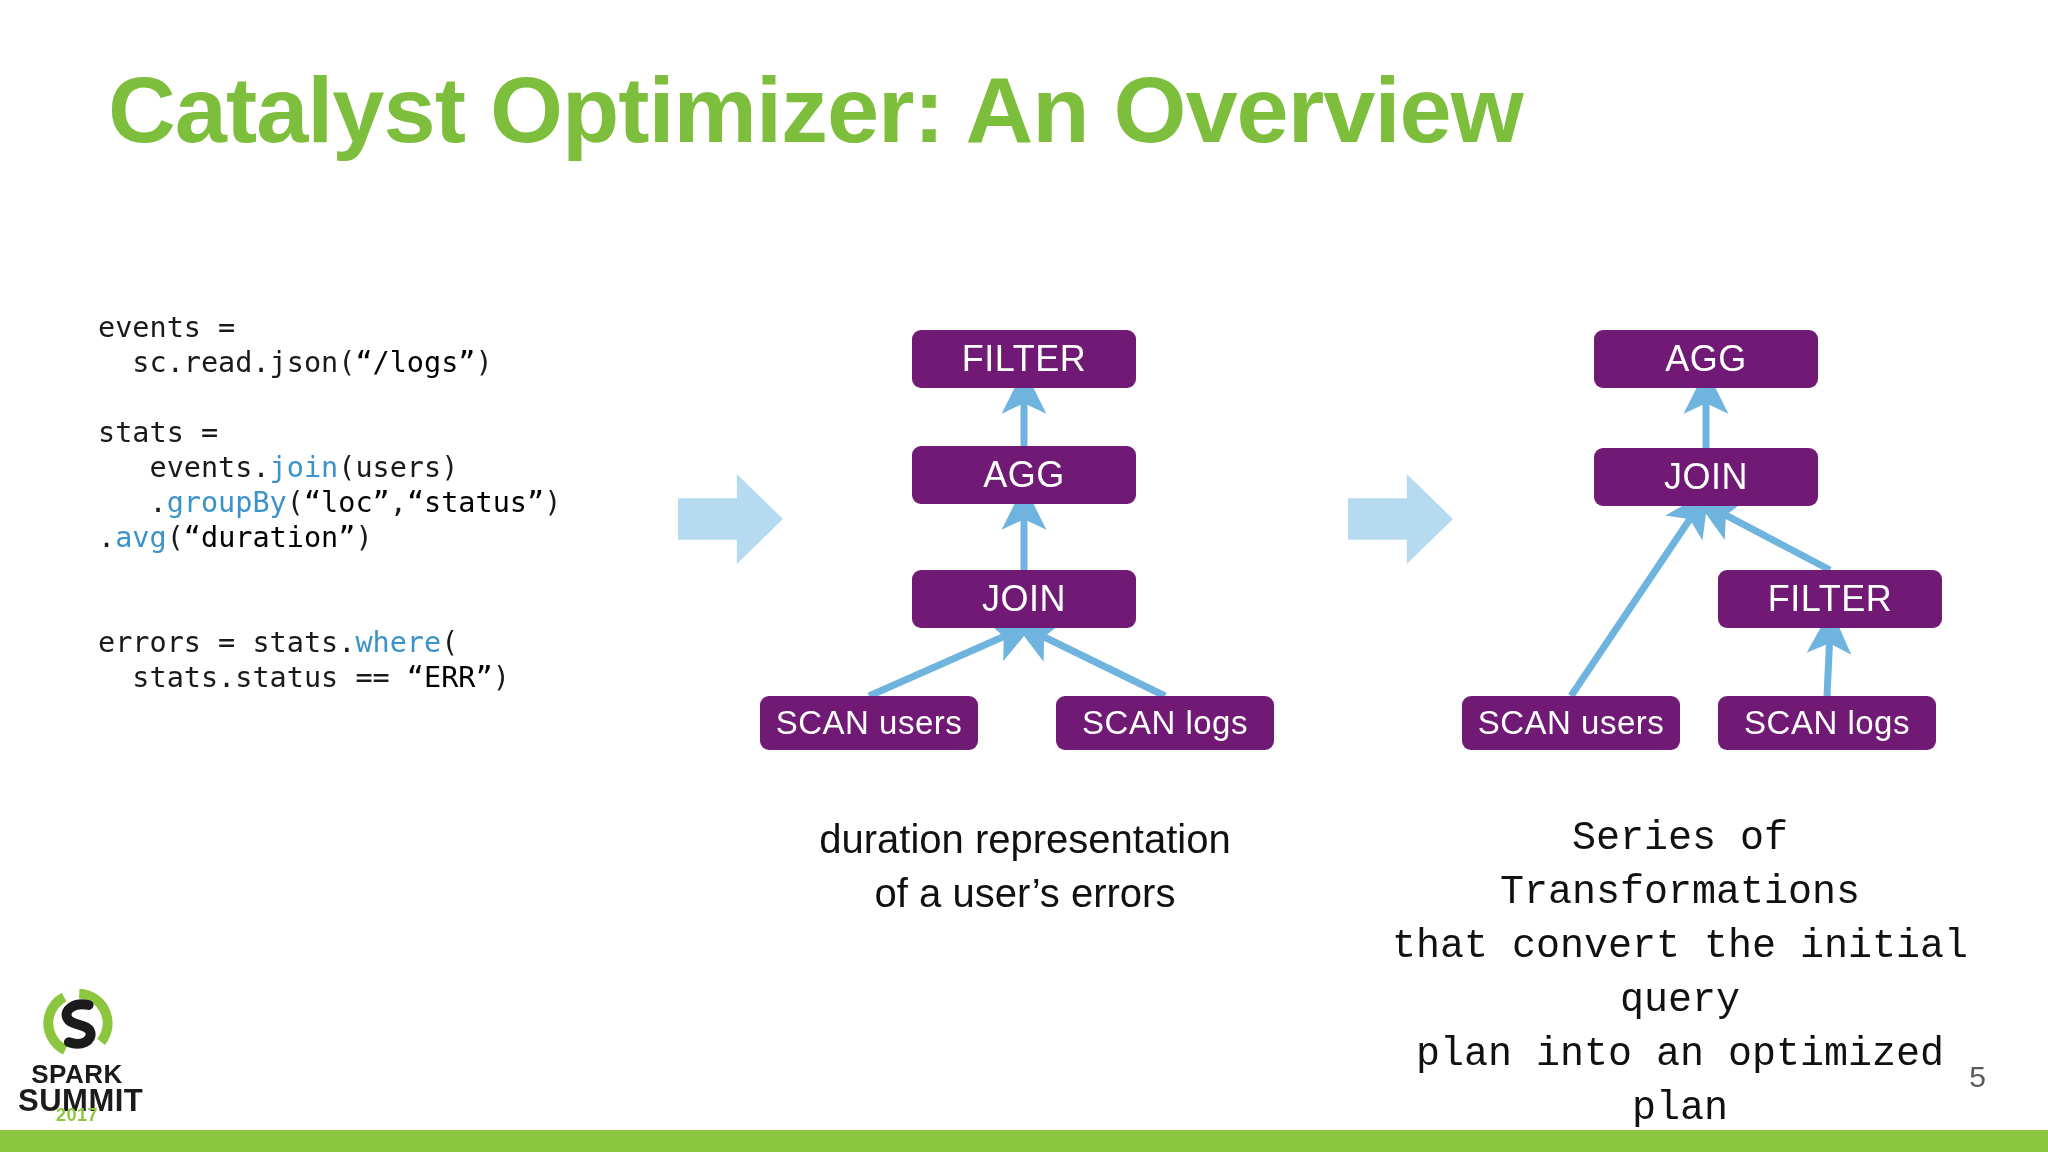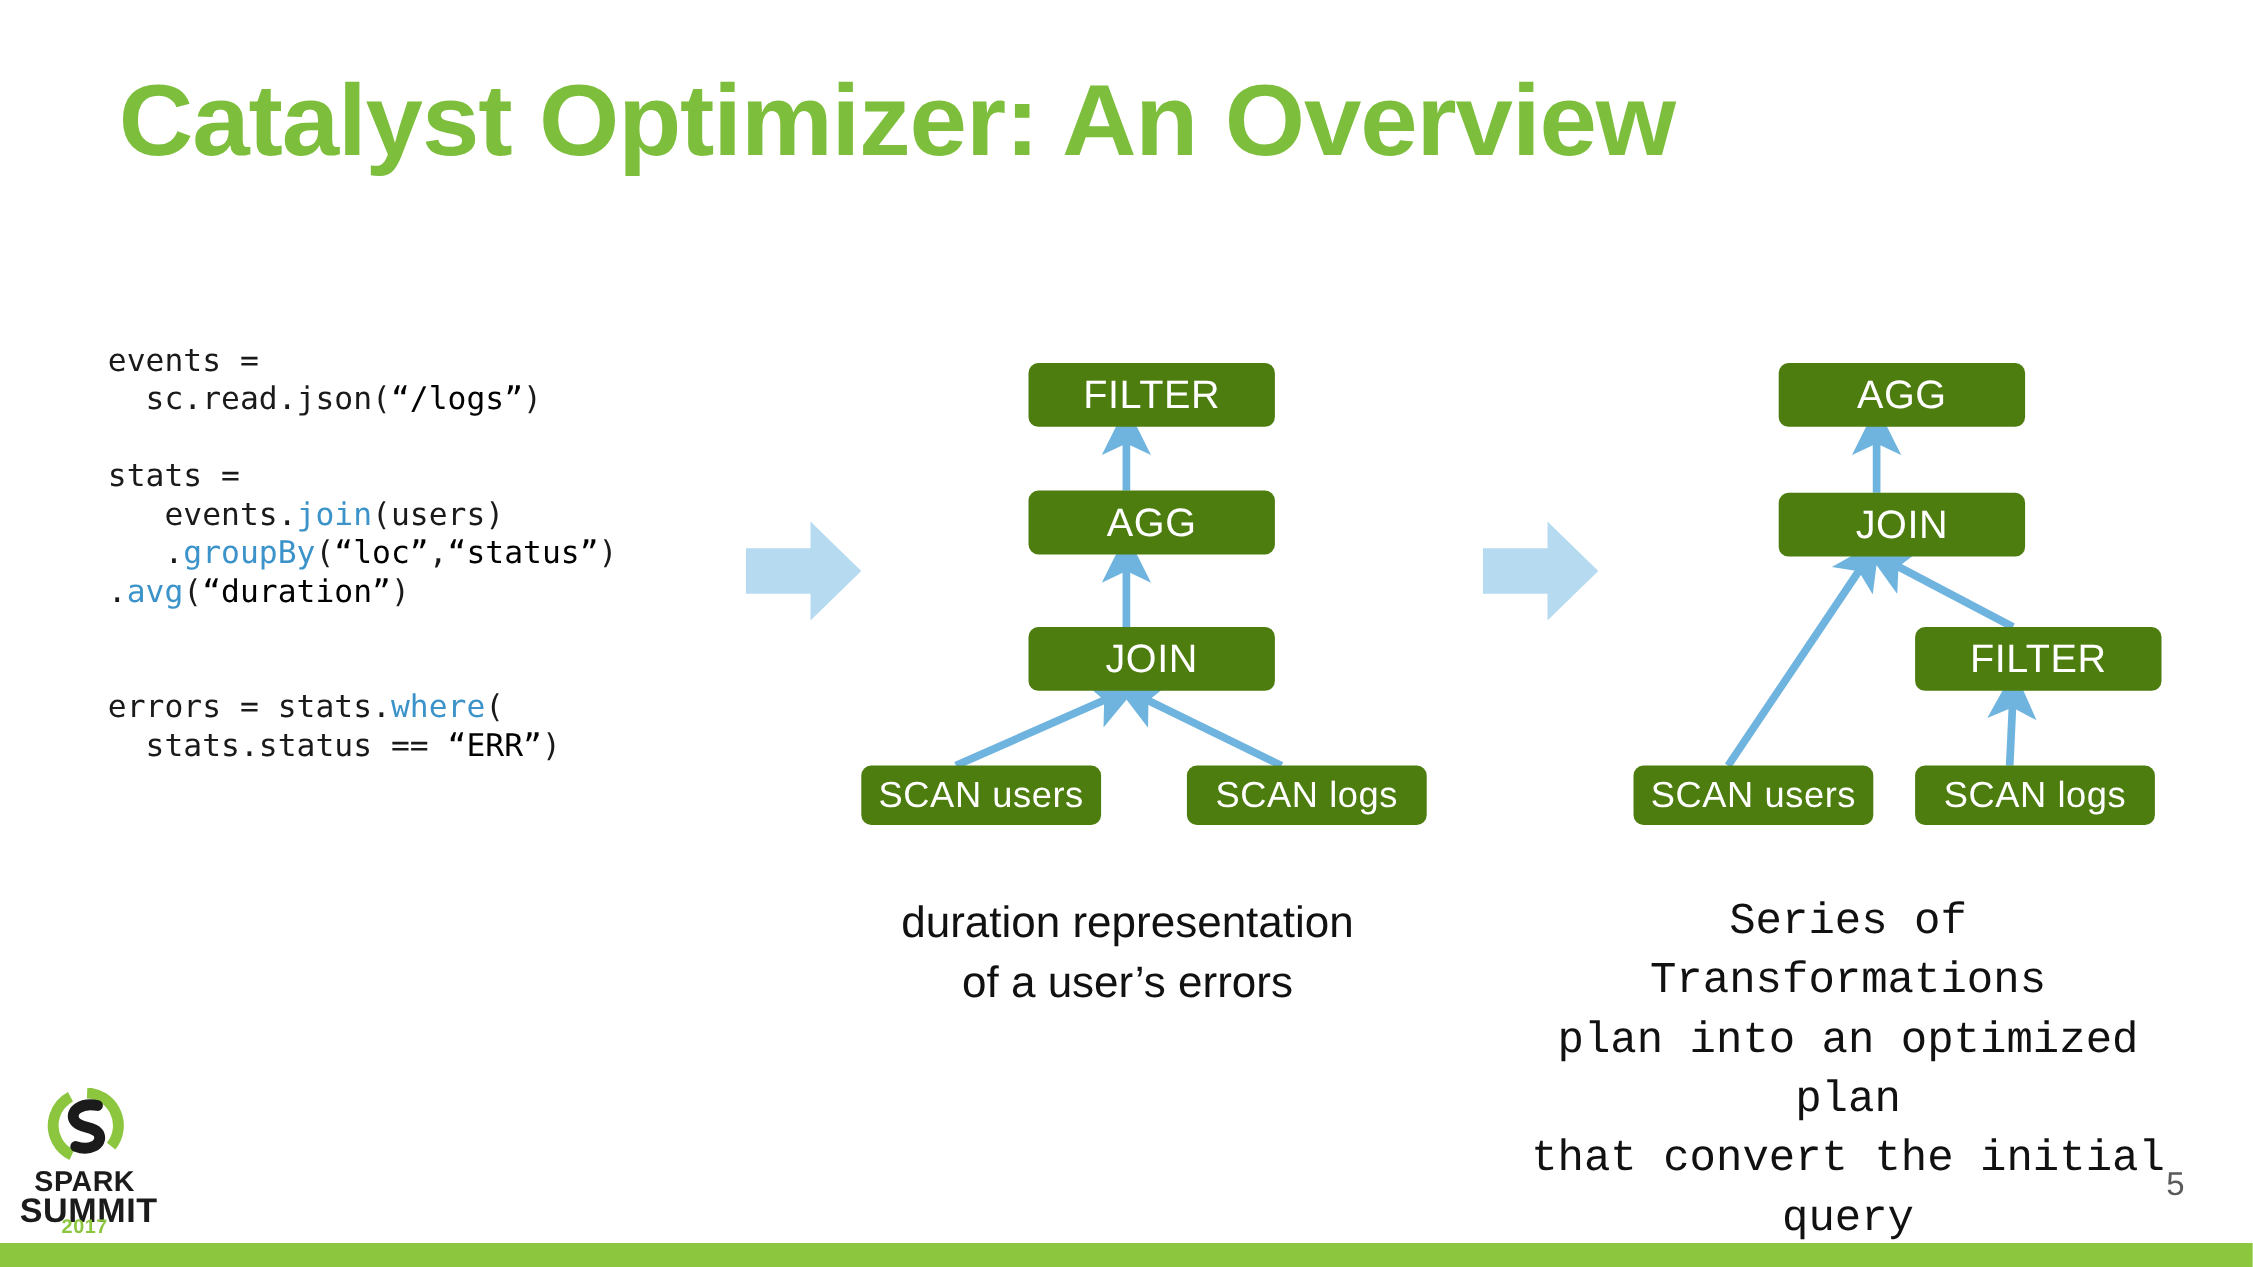--- a/index.html
+++ b/index.html
@@ -46,31 +46,30 @@
     width:105px; height:90px;
     background:#B6DBF0;
     clip-path: polygon(0% 27%, 56% 27%, 56% 0%, 100% 50%, 56% 100%, 56% 73%, 0% 73%);
   }
   #arrow-1 { left:678px; top:474px; }
   #arrow-2 { left:1348px; top:474px; }
 
   
   .node {
     position:absolute;
-    background:#4d7c0f;
+    background:#701a75;
     border-radius:9px;
     color:#ffffff;
     font-family:"Liberation Sans", sans-serif;
     font-weight:300;
     display:flex;
     align-items:center;
     justify-content:center;
     font-size:36px;
     letter-spacing:0.5px;
-    margin-left:23px;
   }
   .node.small { font-size:33px; }
 
   
   #connectors {
     position:absolute;
     left:0; top:0;
     width:2048px; height:1152px;
     pointer-events:none;
   }
@@ -162,22 +161,22 @@
     <div class="node small" style="left: 1462px; top: 696px; width: 218px; height: 54px;">SCAN users</div>
     <div class="node small" style="left: 1718px; top: 696px; width: 218px; height: 54px;">SCAN logs</div>
   </div>
 
 <div id="caption-left" class="caption">
     <div>duration representation</div>
     <div>of a user’s errors</div>
   </div>
 <div id="caption-right" class="caption">
     <div>Series of Transformations</div>
+    <div>that convert the initial query</div>
     <div>plan into an optimized plan</div>
-    <div>that convert the initial query</div>
   </div>
 
 <div id="logo">
   <svg id="logo-mark" viewBox="0 0 100 92">
     <path d="M50 6 A38 38 0 1 0 50 84 A38 38 0 1 0 50 6 Z" fill="none" stroke="#8CC63E" stroke-width="13" stroke-dasharray="86 52" stroke-linecap="butt" transform="rotate(-28 50 45)"></path>
     <path d="M64 21 C44 17 31 28 36 38 C41 49 62 45 66 56 C70 68 54 76 38 70" fill="none" stroke="#1b1b1b" stroke-width="13" stroke-linecap="round"></path>
   </svg>
   <div id="logo-spark" class="logo-text">SPARK</div>
   <div id="logo-summit" class="logo-text">SUMMIT</div>
   <div id="logo-year" class="logo-text">2017</div>

